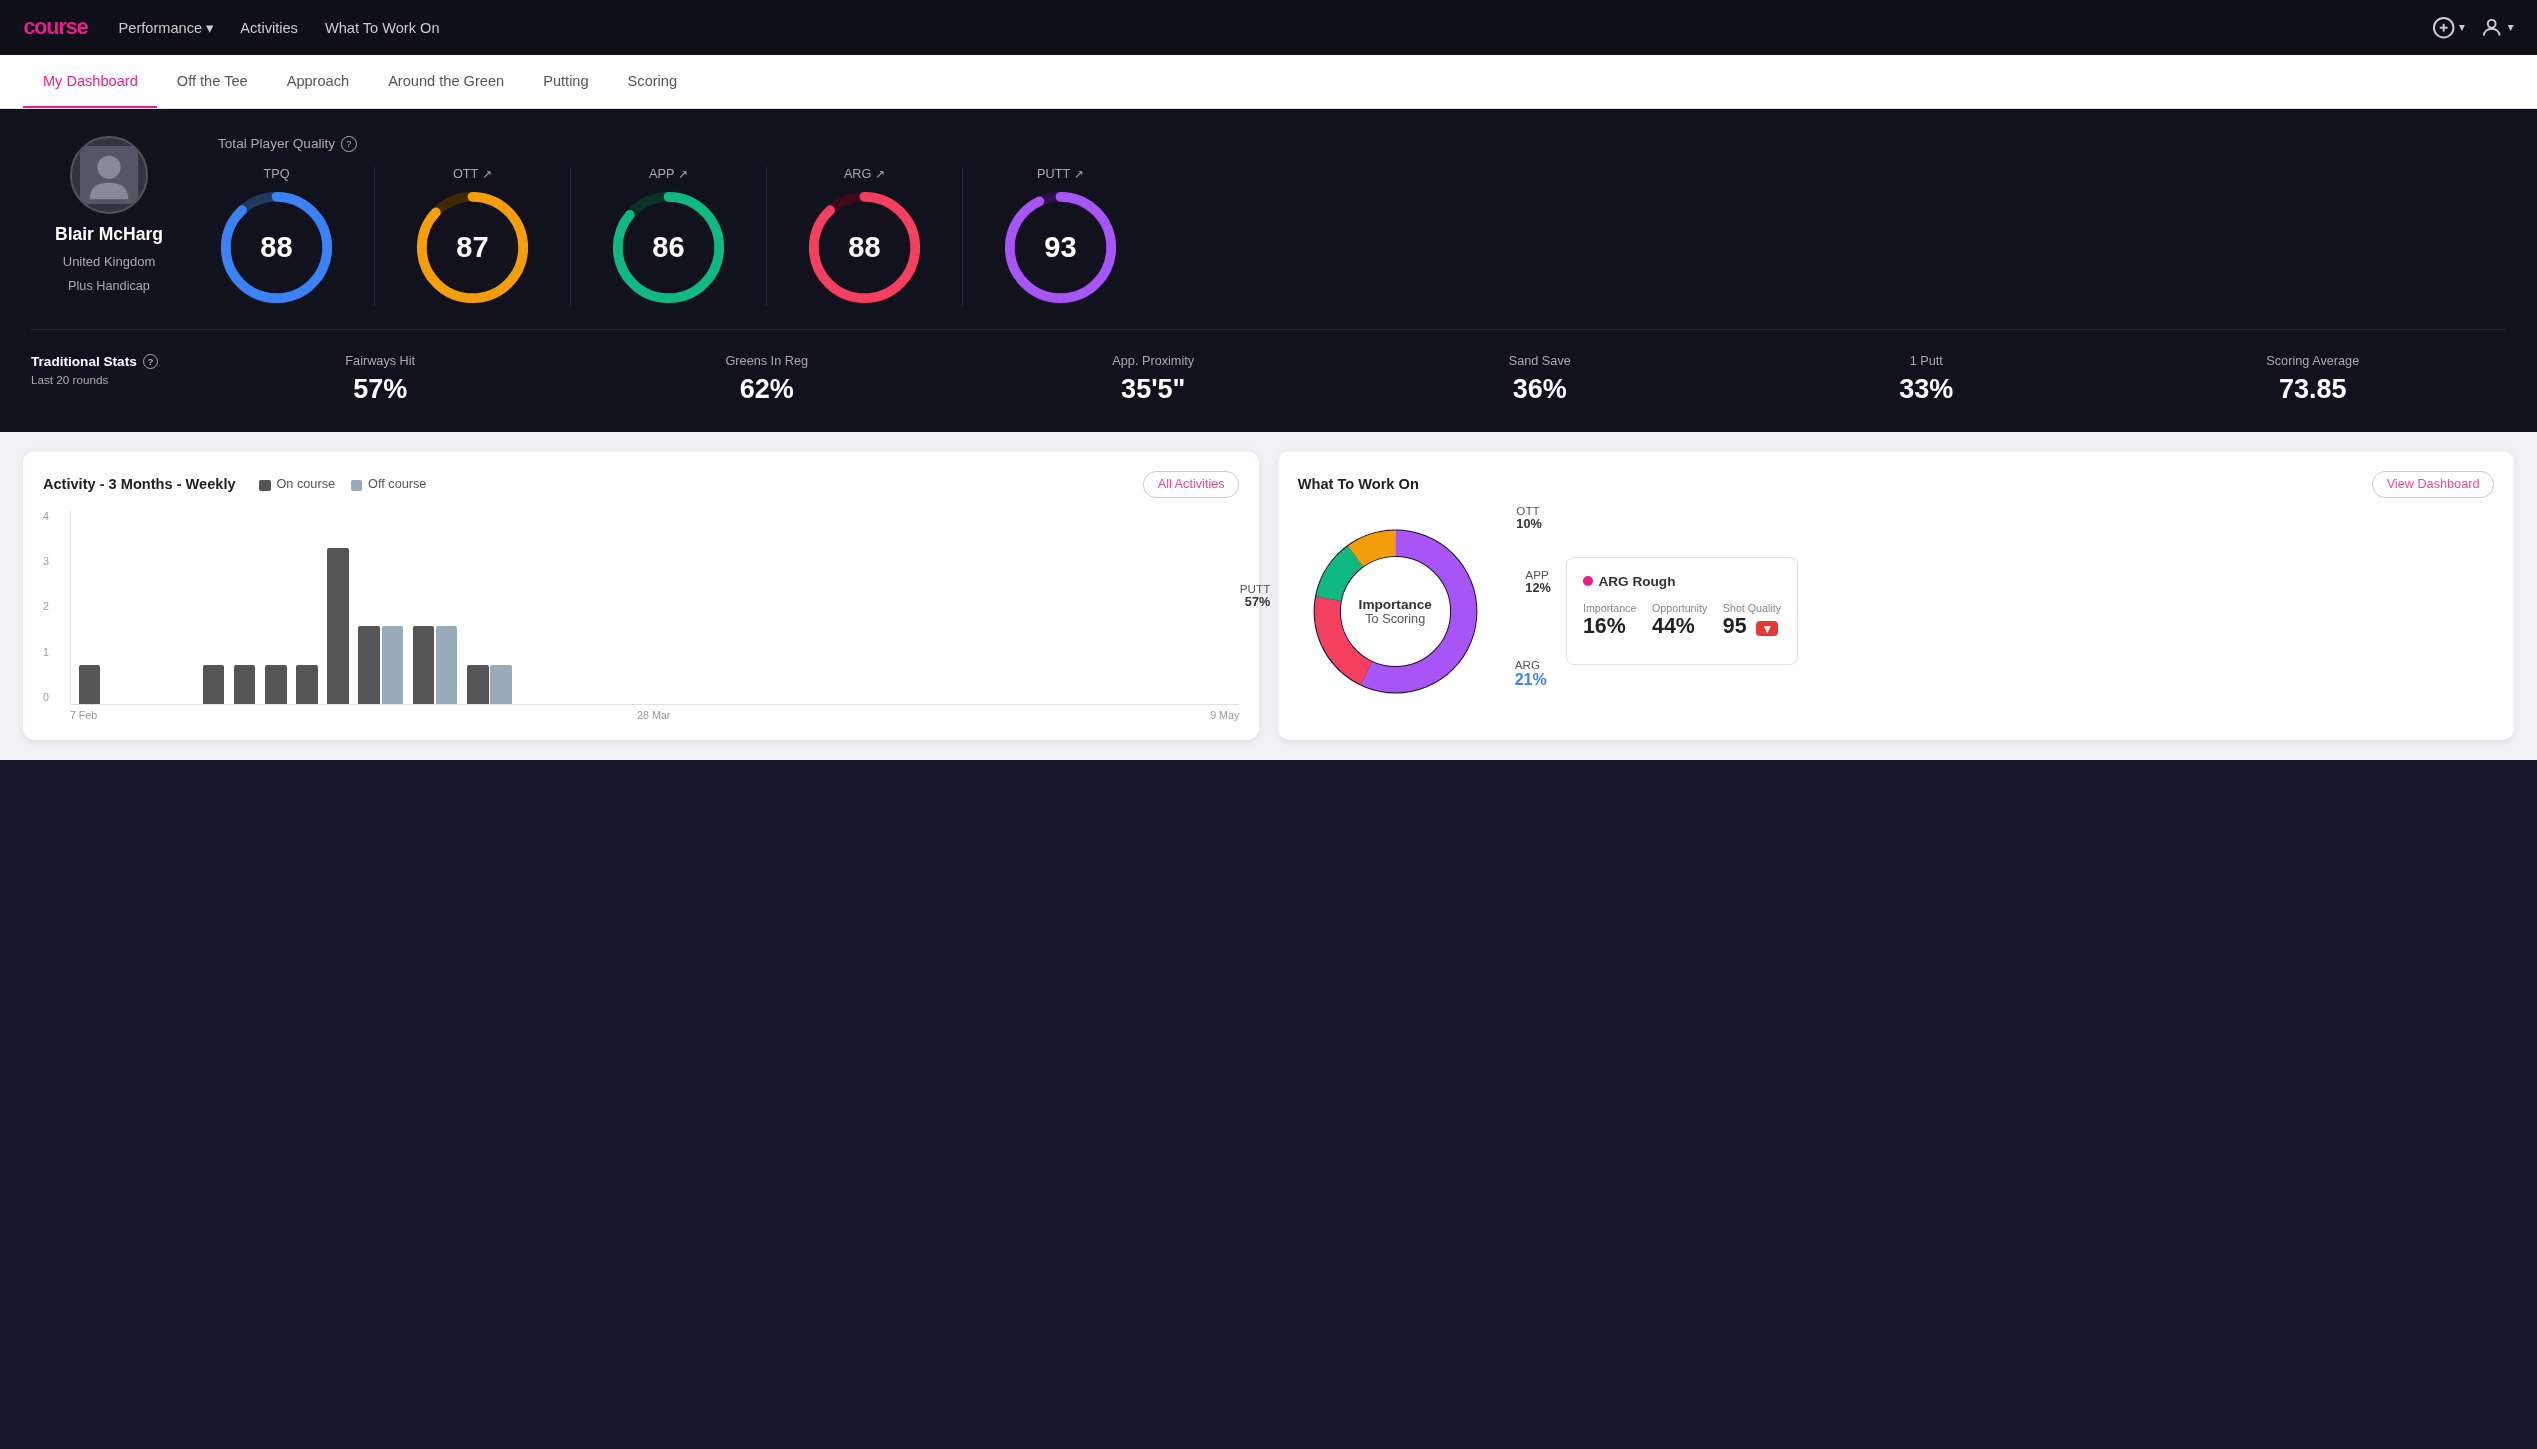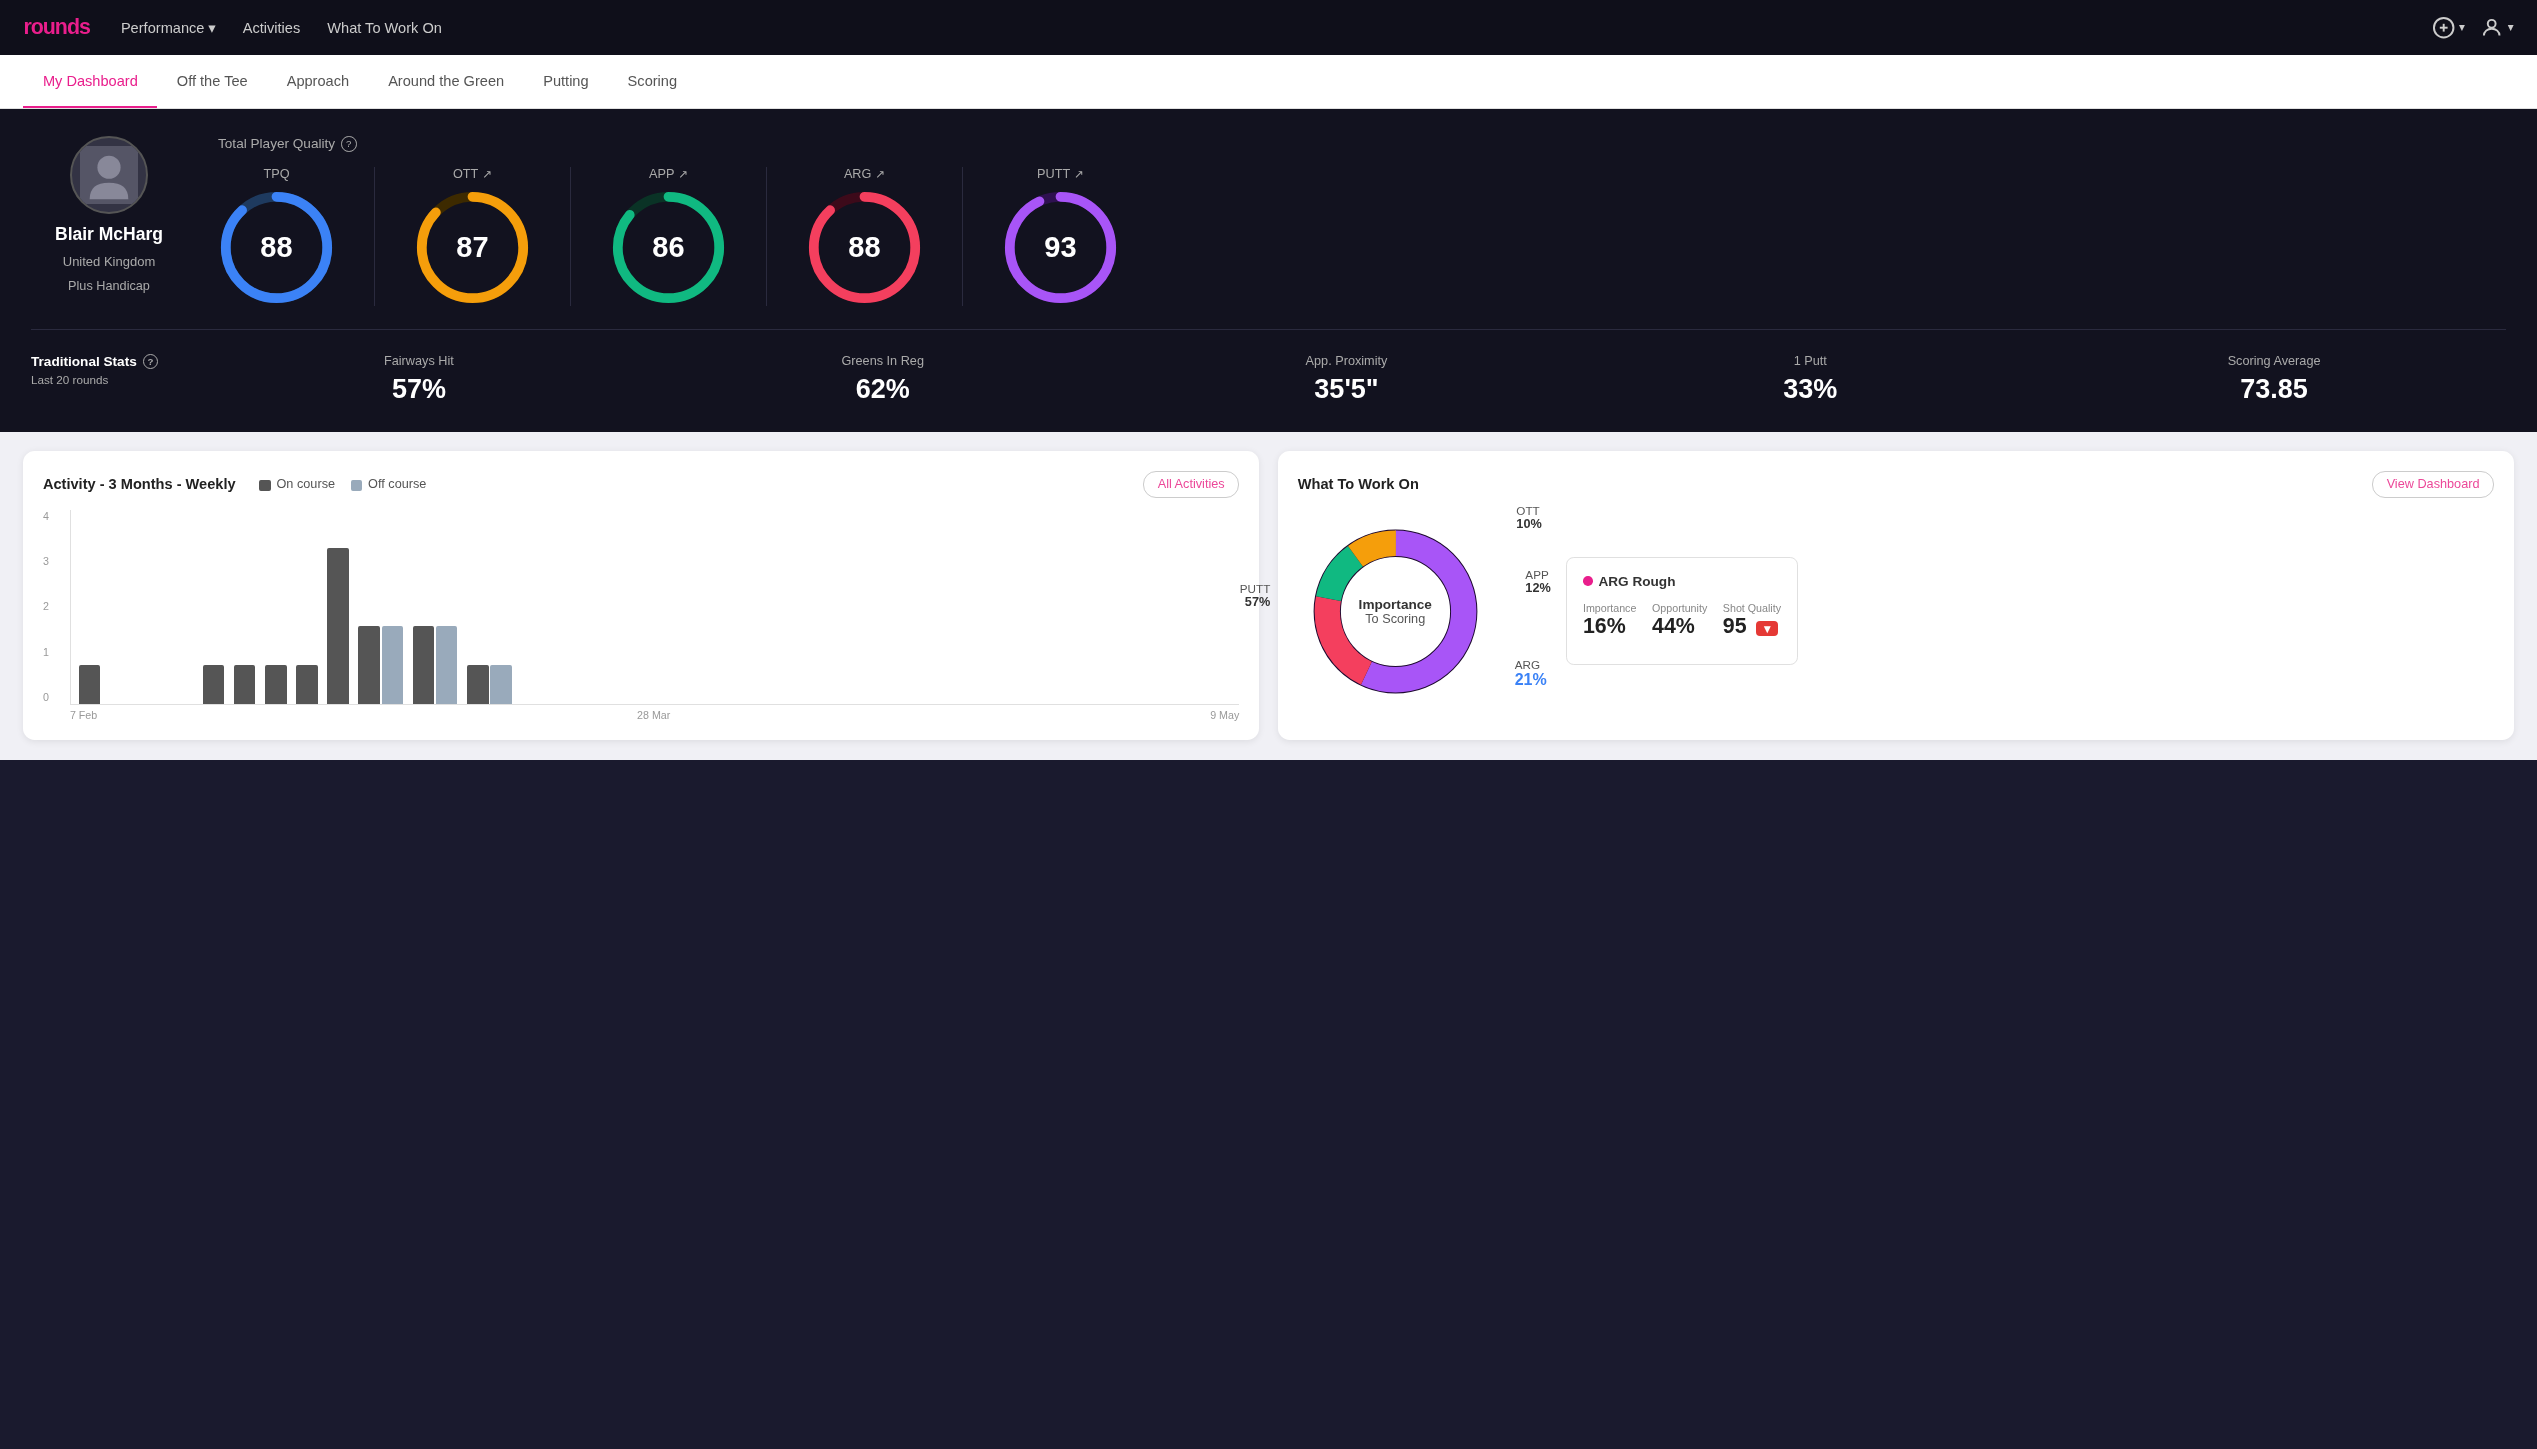--- a/index.html
+++ b/index.html
@@ -303,21 +303,21 @@
       align-items: center;
       justify-content: space-between;
       margin-bottom: 11.7px;
     }
   </style>
 </head>
 <body>
 
 <nav class="top-nav">
   <div class="logo">
-    <span>rounds</span>
+    <span>course</span>
   </div>
   <div class="nav-links">
     <div class="nav-link">
       <span>Performance</span>
       <span>▾</span>
     </div>
     <div class="nav-link">
       <span>Activities</span>
     </div>
     <div class="nav-link">
@@ -471,20 +471,24 @@
     <div class="stat-name">Fairways Hit</div>
     <div class="stat-value">57%</div>
   </div>
         <div class="stat-item">
     <div class="stat-name">Greens In Reg</div>
     <div class="stat-value">62%</div>
   </div>
         <div class="stat-item">
     <div class="stat-name">App. Proximity</div>
     <div class="stat-value">35'5"</div>
+  </div>
+        <div class="stat-item">
+    <div class="stat-name">Sand Save</div>
+    <div class="stat-value">36%</div>
   </div>
         <div class="stat-item">
     <div class="stat-name">1 Putt</div>
     <div class="stat-value">33%</div>
   </div>
         <div class="stat-item">
     <div class="stat-name">Scoring Average</div>
     <div class="stat-value">73.85</div>
   </div>
       </div>

